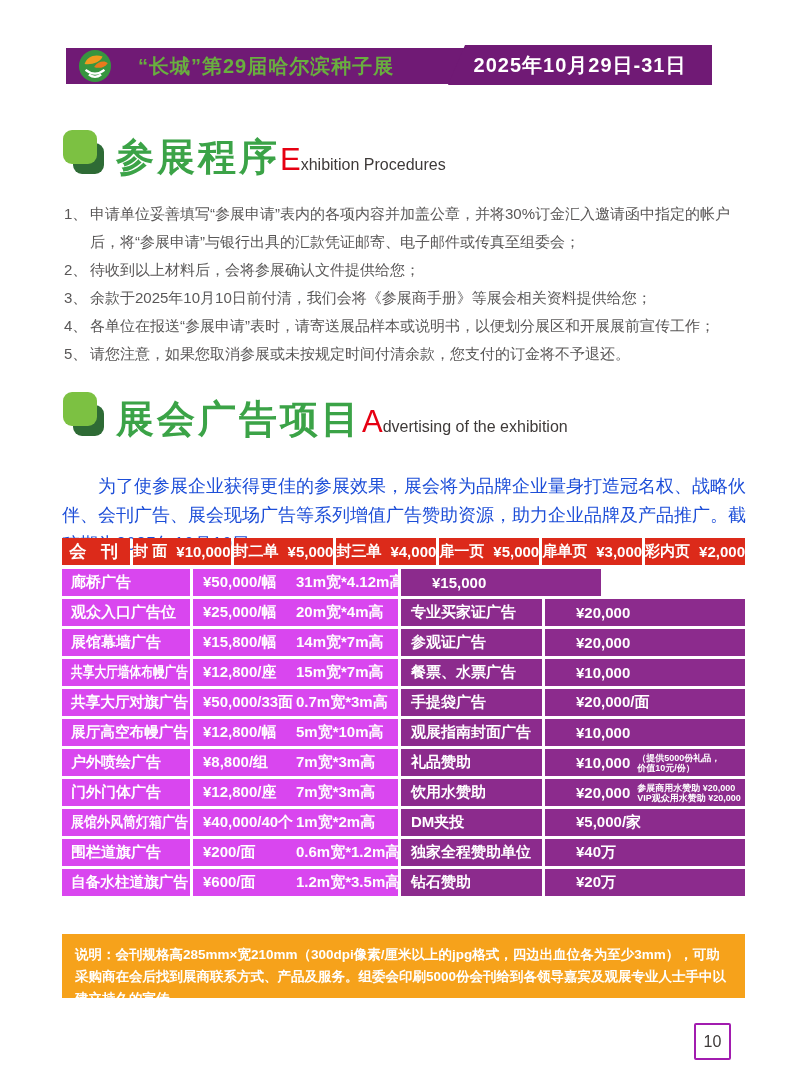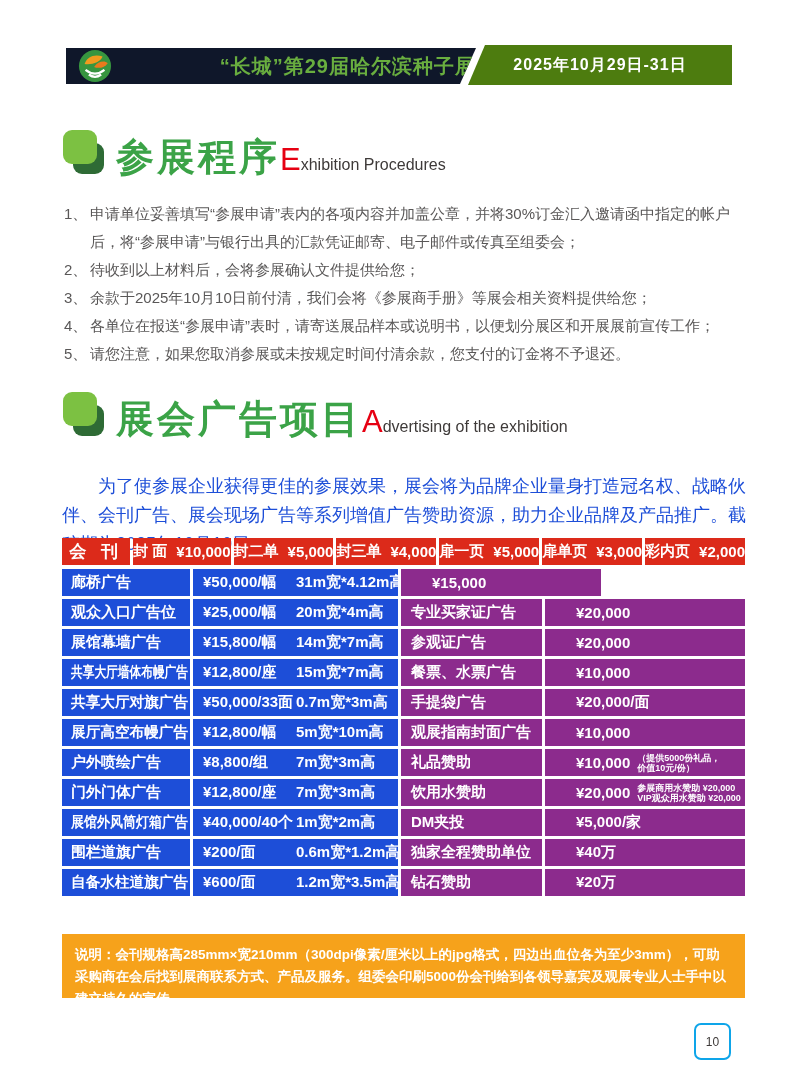--- a/index.html
+++ b/index.html
@@ -4,29 +4,28 @@
 <style>
   html,body { margin:0; padding:0; background:#fff; }
   .page {
     position:relative; width:802px; height:1089px; background:#ffffff;
     font-family:"Liberation Sans","DejaVu Sans",sans-serif; overflow:hidden;
   }
 
   
   .topbar {
     position:absolute; left:66px; top:48px; width:410px; height:36px;
-    background:#0f172a; display:flex; align-items:center;
+    background:#701a75; display:flex; align-items:center;
     clip-path:polygon(0 0,100% 0,calc(100% - 16px) 100%,0 100%);
-    justify-content:space-between;
   }
   .logo { width:34px; height:34px; margin-left:12px; flex:0 0 auto; }
   .topbar-title { margin-left:26px; color:#69ae3f; font-weight:bold; font-size:20px; letter-spacing:1px; white-space:nowrap; }
   .datebox {
-    position:absolute; left:468px; top:45px; width:264px; height:40px;
-    background:#4d7c0f; color:#fff; font-weight:bold; font-size:16px;
+    position:absolute; left:448px; top:45px; width:264px; height:40px;
+    background:#701a75; color:#fff; font-weight:bold; font-size:20px;
     display:flex; align-items:center; justify-content:center;
     clip-path:polygon(17px 0,100% 0,100% 100%,0 100%); letter-spacing:1px;
   }
 
   
   .sec { position:absolute; left:62px; display:flex; align-items:flex-end; }
   .sec1 { top:128px; }
   .sec2 { top:390px; }
   .sqicon { position:relative; width:48px; height:50px; margin-right:6px; flex:0 0 auto; }
   .sqicon .dark  { position:absolute; left:11px; top:15px; width:31px; height:31px; background:#2e6b35; border-radius:9px; }
@@ -50,42 +49,42 @@
   .thdr { display:flex; gap:3px; margin-bottom:4px; }
   .jlabel { width:102px; background:#dc2a1a; color:#fff; font-weight:bold; font-size:17px;
             display:flex; align-items:center; justify-content:center; letter-spacing:5px; }
   .jcols { flex:1; display:flex; flex-direction:row; gap:3px; }
   .jrow { display:flex; gap:3px; height:27px; }
   .jcell { flex:1; background:#dc2a1a; color:#fff; font-weight:bold; font-size:15px;
            display:flex; align-items:center; justify-content:center; gap:9px; white-space:nowrap; }
 
   .trow { display:flex; gap:3px; margin-bottom:3px; height:27px; }
   .cell { display:flex; align-items:center; color:#fff; font-weight:bold; font-size:15px; overflow:hidden; }
-  .g { background:#1d4ed8; }
+  .g { background:#d946ef; }
   .p { background:#8c2b8d; }
   .c-name  { width:128px; padding-left:9px;  box-sizing:border-box; }
   .c-ps    { width:205px; }
   .c-ps .price { flex:0 0 103px; padding-left:10px; box-sizing:border-box; white-space:nowrap; }
   .c-ps .size  { white-space:nowrap; }
   .c-rname { width:141px; padding-left:10px; box-sizing:border-box; }
   .c-rprice{ width:200px; }
   .c-rprice .price { padding-left:31px; white-space:nowrap; }
   .c-rprice .note  { font-size:9px; line-height:10px; margin-left:7px; white-space:pre-line; }
   .fit span.inner { display:inline-block; white-space:nowrap; transform-origin:left center; }
 
   
   .notebox { position:absolute; left:62px; top:934px; width:683px; height:64px; background:#f6a21b;
              box-sizing:border-box; padding:10px 13px; color:#fff; font-weight:bold;
              font-size:13.5px; line-height:22px; }
 
   
   .pagenum { position:absolute; left:694px; top:1023px; width:37px; height:37px;
-             border:2px solid #0ea5e9; border-radius:7px; box-sizing:border-box;
+             border:2px solid #a21caf; border-radius:2px; box-sizing:border-box;
              display:flex; align-items:center; justify-content:center;
-             font-size:12px; color:#3e3a39; }
+             font-size:16px; color:#3e3a39; }
 </style>
 </head>
 <body>
 
 <div class="page">
 
   <div class="topbar">
     <svg class="logo" viewBox="0 0 36 36">
       <circle cx="18" cy="18" r="17" fill="#37953f"></circle>
       <path d="M7 16 C9 8 18 5 26 8 C24 14 15 17 7 16 Z" fill="#f09b1e"></path>

